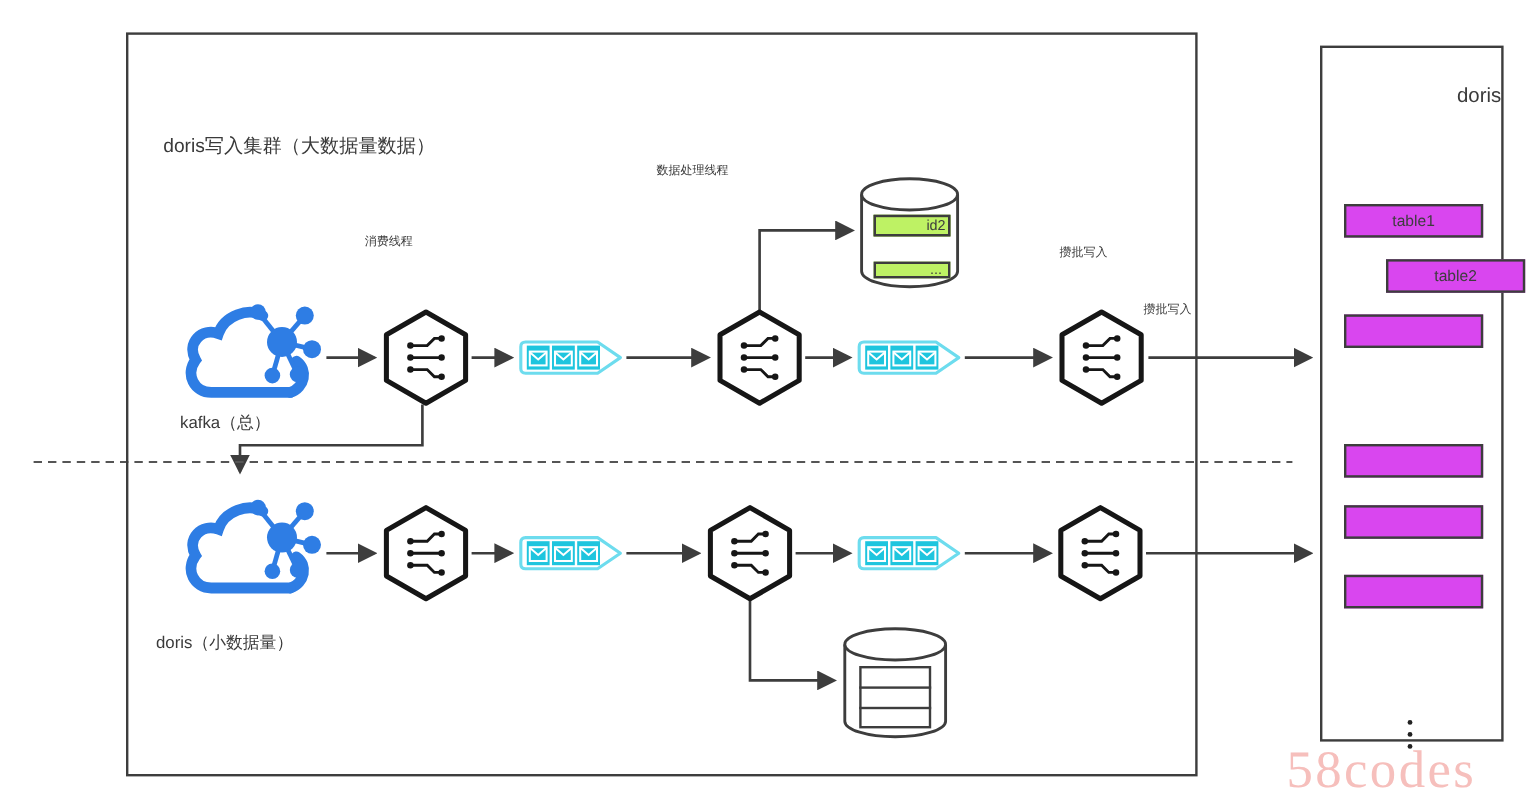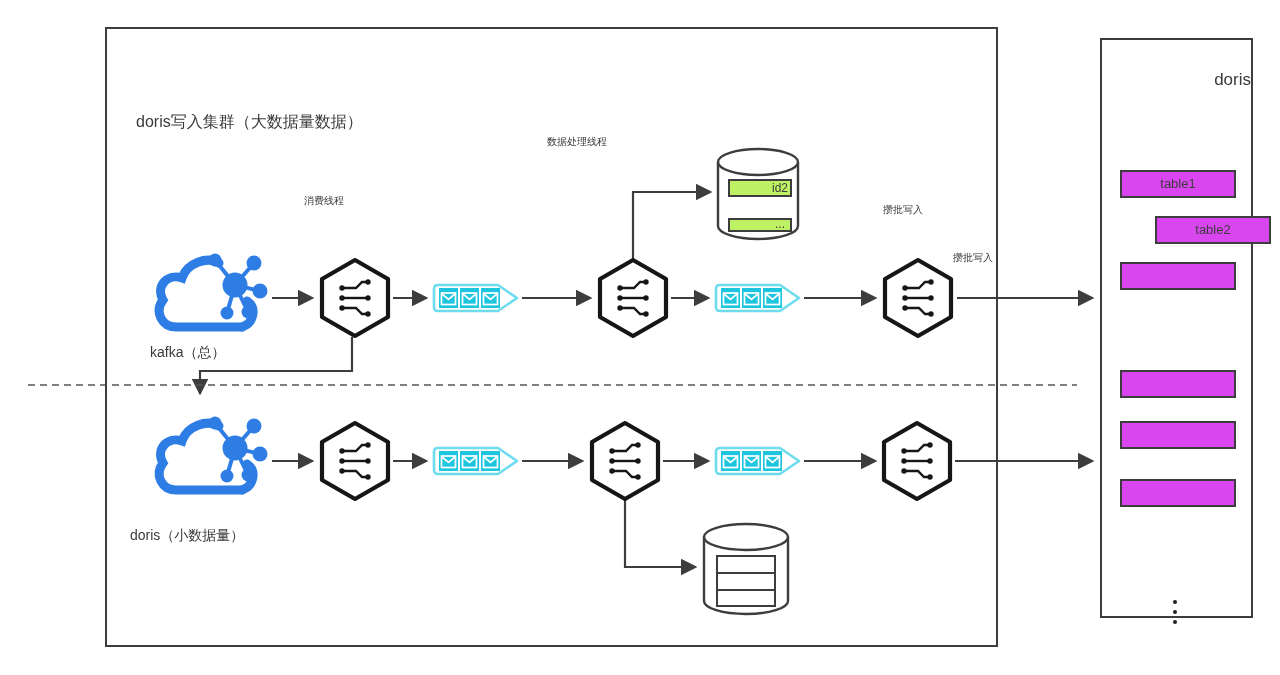--- a/index.html
+++ b/index.html
@@ -298,14 +298,15 @@
     <div class="slot" style="top:330px;"></div>
     <div class="slot" style="top:381px;"></div>
     <div class="slot" style="top:439px;"></div>
     <div class="vdots">
       <span></span>
         <span></span>
         <span></span>
     </div>
   </div>
 
+  <div class="watermark">58codes</div>
 
 </div>
 
 </body></html>

